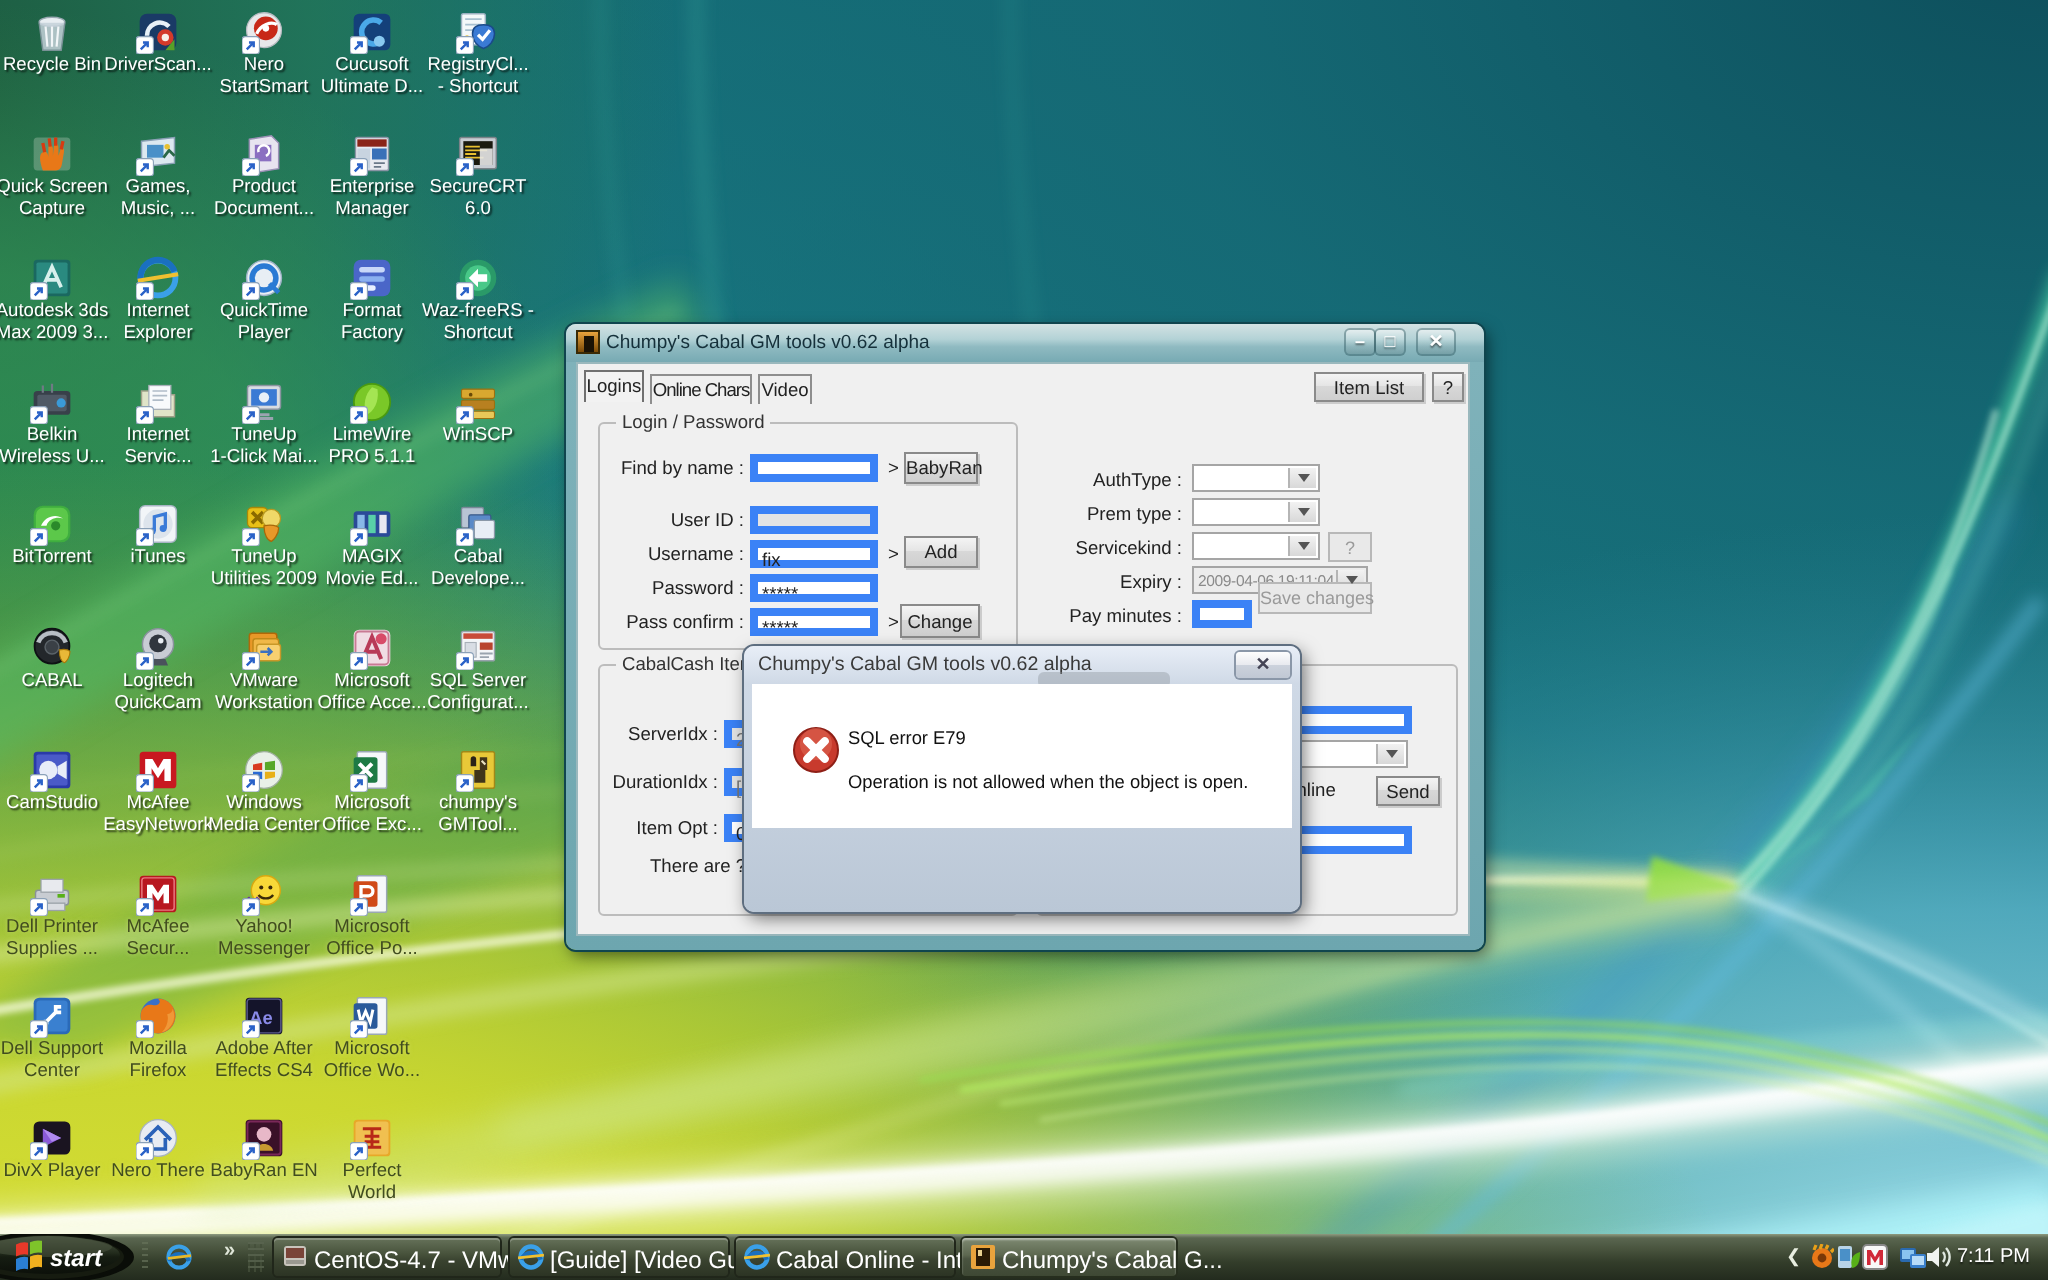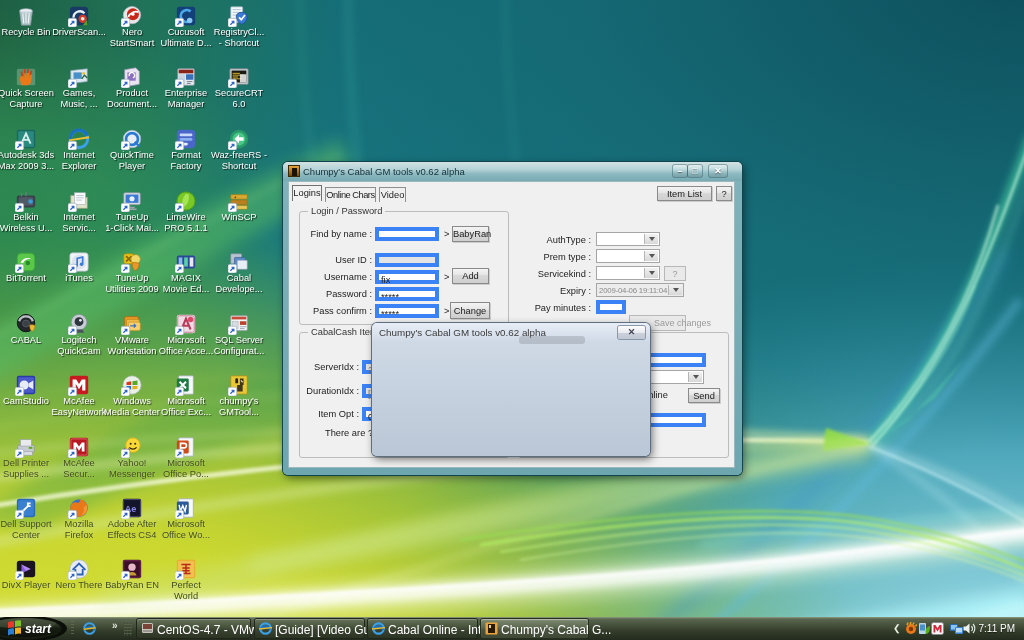--- a/index.html
+++ b/index.html
@@ -670,21 +670,21 @@
         <i></i>
       </div>
     <div class="dbtn" style="left:375px;top:84px;width:22px;height:15px;line-height:14px;">?</div>
     <div class="fl" style="left:229px;top:104px;width:73px;">Expiry :</div>
     <div class="cmb" style="left:307px;top:101px;width:88px;height:14px;background:#ececec;">
         <i></i>
         <span style="position:absolute;left:2px;top:2px;font-size:7.8px;color:#8a8a8a;white-space:nowrap;width:72px;overflow:hidden;letter-spacing:-0.2px;">2009-04-06 19:11:04</span>
       </div>
     <div class="fl" style="left:229px;top:121px;width:73px;">Pay minutes :</div>
     <div class="tx" style="left:307px;top:118px;width:30px;height:14px;"></div>
-    <div class="dbtn" style="left:340px;top:133px;width:57px;height:16px;line-height:15px;padding-left:24px;">Save changes</div>
+    <div class="dbtn" style="left:340px;top:109px;width:57px;height:16px;line-height:15px;">Save changes</div>
 
     <div class="gb" style="left:10px;top:150px;width:208px;height:124px;">
         <b>CabalCash Items</b>
       </div>
     <div class="fl" style="left:10px;top:180px;width:60px;">ServerIdx :</div>
     <div class="tx dis" style="left:73px;top:178px;width:64px;height:14px;">24</div>
     <div class="fl" style="left:10px;top:204px;width:60px;">DurationIdx :</div>
     <div class="tx dis" style="left:73px;top:202px;width:64px;height:14px;">[16]</div>
     <div class="fl" style="left:10px;top:227px;width:60px;">Item Opt :</div>
     <div class="tx" style="left:73px;top:225px;width:64px;height:14px;">0</div>
@@ -701,20 +701,30 @@
     <div class="btn" style="left:399px;top:206px;width:32px;height:15px;line-height:14px;">Send</div>
     <div class="tx" style="left:307px;top:231px;width:110px;height:14px;"></div>
   </div>
 </div>
 <div id="dlg">
   <div id="dtitle">
       <span>Chumpy's Cabal GM tools v0.62 alpha</span>
     </div>
   <div style="position:absolute;left:147px;top:13px;width:66px;height:8px;background:rgba(140,148,155,.4);border-radius:3px;"></div>
     <div id="dclose">✕</div>
+  <div id="dbody">
+    <svg width="24" height="24" style="position:absolute;left:20px;top:21px;">
+      <circle cx="12" cy="12" r="11" fill="#c83a2d"></circle>
+      <circle cx="12" cy="12" r="11" fill="none" stroke="#8e1f16" stroke-width="1"></circle>
+      <circle cx="12" cy="9" r="8" fill="#e06a55" opacity=".55"></circle>
+      <path d="M7.6,7.6 L16.4,16.4 M16.4,7.6 L7.6,16.4" stroke="#fff" stroke-width="4" stroke-linecap="round"></path>
+    </svg>
+    <div style="position:absolute;left:48px;top:22px;font-size:9.2px;color:#111;">SQL error E79</div>
+    <div style="position:absolute;left:48px;top:44px;font-size:9.2px;color:#111;white-space:nowrap;">Operation is not allowed when the object is open.</div>
+  </div>
 </div>
 <div id="tb">
 
   <svg width="74" height="23" style="position:absolute;left:0;top:0;">
     <defs>
       <linearGradient id="sb" x1="0" y1="0" x2="0" y2="1">
         <stop offset="0" stop-color="#4c5844"></stop>
           <stop offset="0.45" stop-color="#222b1c"></stop>
         <stop offset="0.55" stop-color="#161d12"></stop>
           <stop offset="1" stop-color="#0c100a"></stop>

